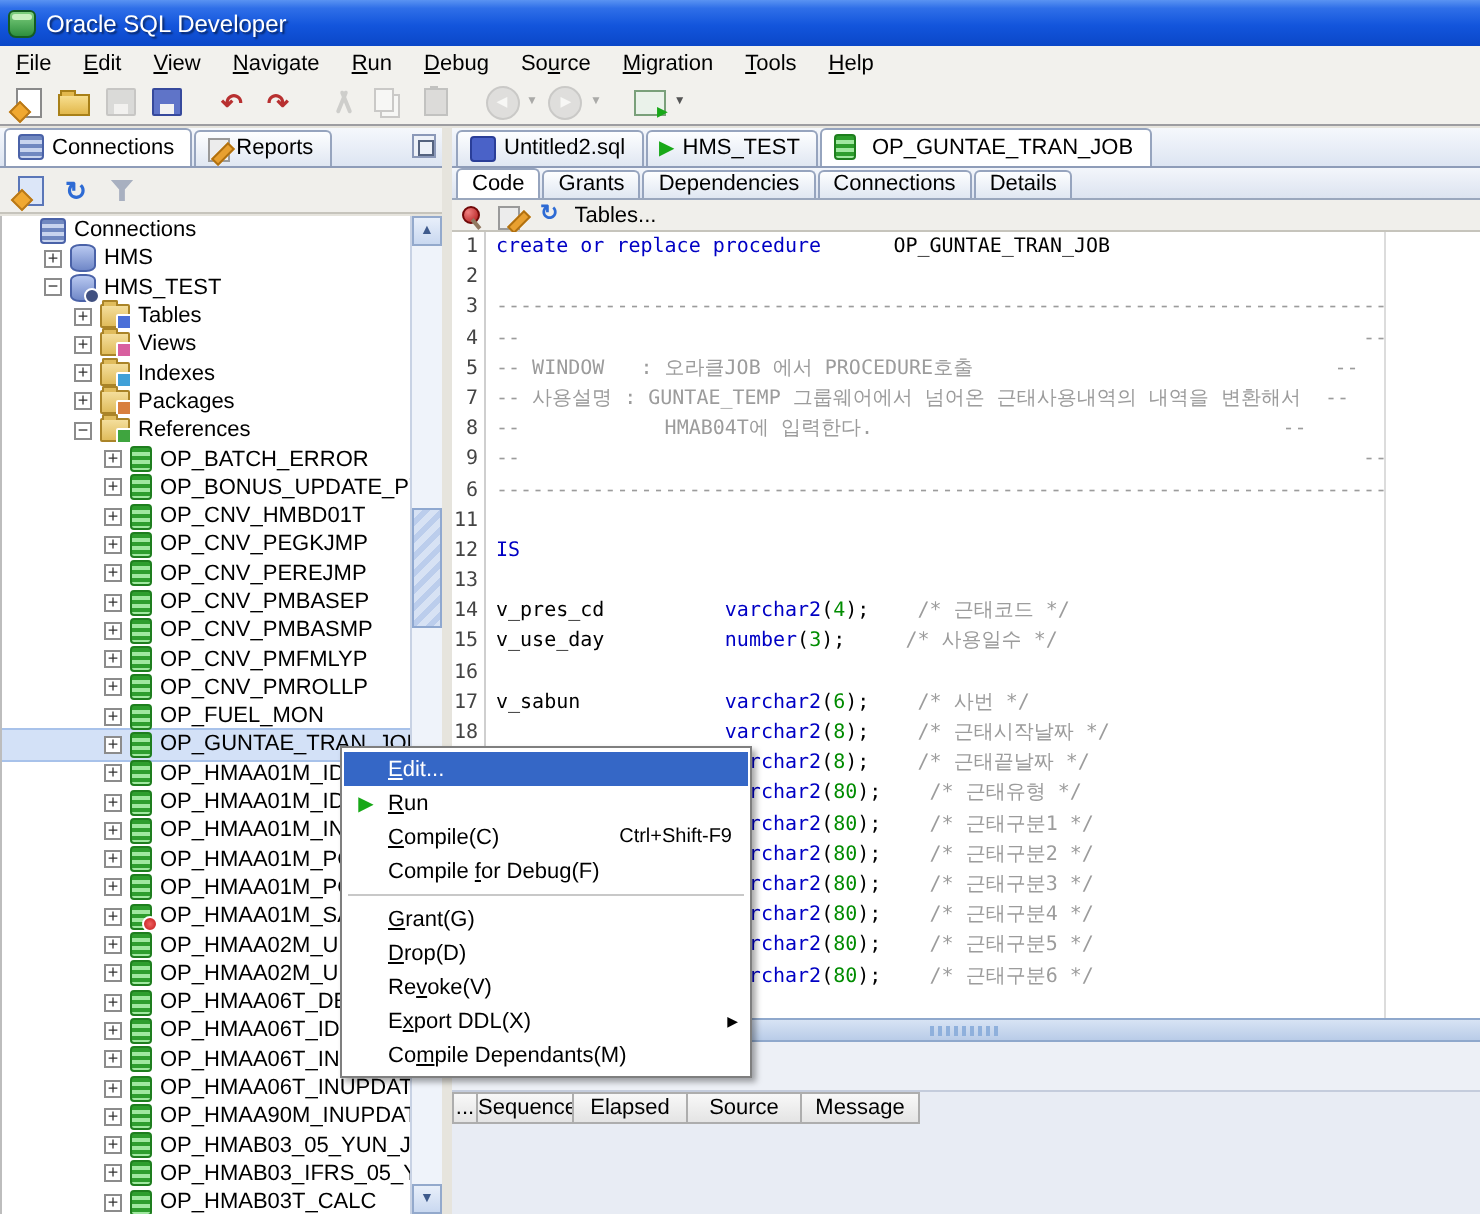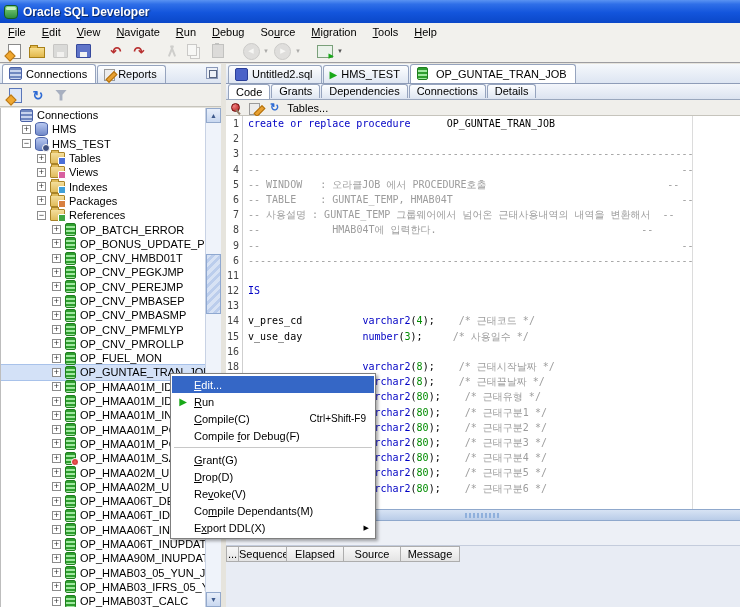--- a/index.html
+++ b/index.html
@@ -5,21 +5,21 @@
   html,body{margin:0;padding:0}
   body{width:740px;height:607px;overflow:hidden;font-family:"Liberation Sans",sans-serif;
        -webkit-font-smoothing:antialiased;background:#E6E4DD}
   #app{position:relative;width:740px;height:607px;overflow:hidden}
   u{text-decoration:underline}
 
   
   #titlebar{position:absolute;left:0;top:0;width:740px;height:23px;
     background:linear-gradient(180deg,#5A93F2 0%,#2F6FE8 18%,#1355DC 55%,#0A47C8 100%);
     display:flex;align-items:center;padding-left:4px;box-sizing:border-box}
-  #titlebar .ttl{color:#fff;font-weight:bold;font-size:12px;text-shadow:1px 1px 1px rgba(0,0,0,.55);margin-left:5px}
+  #titlebar .ttl{color:#fff;font-weight:normal;font-size:12px;text-shadow:1px 1px 1px rgba(0,0,0,.55);margin-left:5px}
   .app-ic{width:14px;height:14px;border-radius:3px 3px 4px 4px;
     background:linear-gradient(180deg,#7FD07F,#2E8F3E);border:1px solid #145C22;box-sizing:border-box;position:relative}
   .app-ic::before{content:'';position:absolute;left:1px;top:1px;right:1px;height:3px;border-radius:2px;background:#C8F0C0}
 
   
   #menubar{position:absolute;left:0;top:23px;width:740px;height:17px;background:#F2F1ED;
     display:flex;align-items:center;font-size:11px;color:#000}
   .mitem{padding:1px 8px;cursor:default}
 
   
@@ -99,21 +99,21 @@
   #tree-sb{position:absolute;right:0;top:44px;width:15px;bottom:0;background:#EFF3FA;border-left:1px solid #C8D2E4}
   .sb-btn{position:absolute;left:0;width:15px;height:15px;background:linear-gradient(#E8EFFA,#C9D8F0);
     border:1px solid #93A9CC;box-sizing:border-box;color:#3E5A8C;font-size:7px;text-align:center;line-height:13px}
   #sb-up{top:0}#sb-down{bottom:0}
   #sb-thumb{position:absolute;left:0;top:146px;width:15px;height:60px;box-sizing:border-box;
     background:repeating-linear-gradient(135deg,#D7E2F4 0 3px,#BBCDEC 3px 6px);border:1px solid #8FA8D0}
 
   
   #doctabs{height:20px}
   #viewtabs{height:16px;background:linear-gradient(#F3F6FB,#DCE3F0);border-bottom:1px solid #9AA7BD;
-    display:flex;align-items:flex-start;padding-left:2px;box-sizing:border-box}
+    display:flex;align-items:flex-end;padding-left:2px;box-sizing:border-box}
   #viewtabs .tab{height:12px;padding:0 7px 1px}
   #viewtabs .tab.active{height:13px;background:#fff}
   #edtoolbar{height:16px;background:#F0EFEB;border-bottom:1px solid #C6C4BC;display:flex;align-items:center;
     padding-left:5px;box-sizing:border-box;font-size:11px;gap:8px}
   .ic-pin{width:10px;height:12px;position:relative}
   .ic-pin::before{content:'';position:absolute;left:0;top:1px;width:7px;height:7px;border-radius:50%;
     background:radial-gradient(circle at 30% 30%,#F08080,#B01818);border:1px solid #700808}
   .ic-pin::after{content:'';position:absolute;left:6px;top:7px;width:2px;height:6px;background:#907860;transform:rotate(-40deg)}
   .ic-pencil{width:13px;height:12px;position:relative}
   .ic-pencil::before{content:'';position:absolute;left:0;top:1px;width:9px;height:10px;background:#ECECEC;border:1px solid #9a9a9a}
@@ -474,31 +474,31 @@
       <span class="ic-pencil"></span>
       <span class="ic-glyph blue" style="font-size:11px">↻</span>
       <span>Tables...</span>
     </div>
     <div id="editor">
         <div class="cline"><span class="lnum">1</span><span class="s-k">create or replace procedure</span><span class="s-p">      </span><span class="s-p">OP_GUNTAE_TRAN_JOB</span></div>
         <div class="cline"><span class="lnum">2</span></div>
         <div class="cline"><span class="lnum">3</span><span class="s-c">--------------------------------------------------------------------------</span></div>
         <div class="cline"><span class="lnum">4</span><span class="s-c">--</span><span class="s-c">                                                                      </span><span class="s-c">--</span></div>
         <div class="cline"><span class="lnum">5</span><span class="s-c">-- WINDOW   : 오라클JOB 에서 PROCEDURE호출</span><span class="s-c">                              </span><span class="s-c">--</span></div>
-        <div class="cline"><span class="lnum">6</span><span class="s-c">-- TABLE    : GUNTAE_TEMP, HMAB04T</span><span class="s-c">                                      </span><span class="s-c">--</span></div>
         <div class="cline"><span class="lnum">7</span><span class="s-c">-- 사용설명 : GUNTAE_TEMP 그룹웨어에서 넘어온 근태사용내역의 내역을 변환해서  --</span></div>
         <div class="cline"><span class="lnum">8</span><span class="s-c">--</span><span class="s-c">            </span><span class="s-c">HMAB04T에 입력한다.</span><span class="s-c">                                  </span><span class="s-c">--</span></div>
         <div class="cline"><span class="lnum">9</span><span class="s-c">--</span><span class="s-c">                                                                      </span><span class="s-c">--</span></div>
         <div class="cline"><span class="lnum">6</span><span class="s-c">--------------------------------------------------------------------------</span></div>
         <div class="cline"><span class="lnum">11</span></div>
         <div class="cline"><span class="lnum">12</span><span class="s-k">IS</span></div>
         <div class="cline"><span class="lnum">13</span></div>
         <div class="cline"><span class="lnum">14</span><span class="s-p">v_pres_cd</span><span class="s-p">          </span><span class="s-k">varchar2</span><span class="s-p">(</span><span class="s-n">4</span><span class="s-p">);</span><span class="s-p">    </span><span class="s-c">/* 근태코드 */</span></div>
         <div class="cline"><span class="lnum">15</span><span class="s-p">v_use_day</span><span class="s-p">          </span><span class="s-k">number</span><span class="s-p">(</span><span class="s-n">3</span><span class="s-p">);</span><span class="s-p">     </span><span class="s-c">/* 사용일수 */</span></div>
         <div class="cline"><span class="lnum">16</span></div>
+        <div class="cline"><span class="lnum">17</span><span class="s-p">v_sabun</span><span class="s-p">            </span><span class="s-k">varchar2</span><span class="s-p">(</span><span class="s-n">6</span><span class="s-p">);</span><span class="s-p">    </span><span class="s-c">/* 사번 */</span></div>
         <div class="cline"><span class="lnum">18</span><span class="s-p">                   </span><span class="s-k">varchar2</span><span class="s-p">(</span><span class="s-n">8</span><span class="s-p">);</span><span class="s-p">    </span><span class="s-c">/* 근태시작날짜 */</span></div>
         <div class="cline"><span class="lnum">19</span><span class="s-p">                   </span><span class="s-k">varchar2</span><span class="s-p">(</span><span class="s-n">8</span><span class="s-p">);</span><span class="s-p">    </span><span class="s-c">/* 근태끝날짜 */</span></div>
         <div class="cline"><span class="lnum">20</span><span class="s-p">                   </span><span class="s-k">varchar2</span><span class="s-p">(</span><span class="s-n">80</span><span class="s-p">);</span><span class="s-p">    </span><span class="s-c">/* 근태유형 */</span></div>
         <div class="cline"><span class="lnum">21</span><span class="s-p">                   </span><span class="s-k">varchar2</span><span class="s-p">(</span><span class="s-n">80</span><span class="s-p">);</span><span class="s-p">    </span><span class="s-c">/* 근태구분1 */</span></div>
         <div class="cline"><span class="lnum">22</span><span class="s-p">                   </span><span class="s-k">varchar2</span><span class="s-p">(</span><span class="s-n">80</span><span class="s-p">);</span><span class="s-p">    </span><span class="s-c">/* 근태구분2 */</span></div>
         <div class="cline"><span class="lnum">23</span><span class="s-p">                   </span><span class="s-k">varchar2</span><span class="s-p">(</span><span class="s-n">80</span><span class="s-p">);</span><span class="s-p">    </span><span class="s-c">/* 근태구분3 */</span></div>
         <div class="cline"><span class="lnum">24</span><span class="s-p">                   </span><span class="s-k">varchar2</span><span class="s-p">(</span><span class="s-n">80</span><span class="s-p">);</span><span class="s-p">    </span><span class="s-c">/* 근태구분4 */</span></div>
         <div class="cline"><span class="lnum">25</span><span class="s-p">                   </span><span class="s-k">varchar2</span><span class="s-p">(</span><span class="s-n">80</span><span class="s-p">);</span><span class="s-p">    </span><span class="s-c">/* 근태구분5 */</span></div>
         <div class="cline"><span class="lnum">26</span><span class="s-p">                   </span><span class="s-k">varchar2</span><span class="s-p">(</span><span class="s-n">80</span><span class="s-p">);</span><span class="s-p">    </span><span class="s-c">/* 근태구분6 */</span></div>
       </div>
@@ -544,22 +544,22 @@
       <div class="mrow">
         <span class="micon"></span>
         <span class="mlabel"><u>D</u>rop(D)</span>
       </div>
       <div class="mrow">
         <span class="micon"></span>
         <span class="mlabel">Re<u>v</u>oke(V)</span>
       </div>
       <div class="mrow">
         <span class="micon"></span>
-        <span class="mlabel">Co<u>m</u>pile Dependants(M)</span>
-      </div>
-      <div class="mrow">
-        <span class="micon"></span>
         <span class="mlabel">E<u>x</u>port DDL(X)</span>
         <span class="marrow">▶</span>
       </div>
+      <div class="mrow">
+        <span class="micon"></span>
+        <span class="mlabel">Co<u>m</u>pile Dependants(M)</span>
+      </div>
     </div>
 
 </div>
 
 </body></html>

